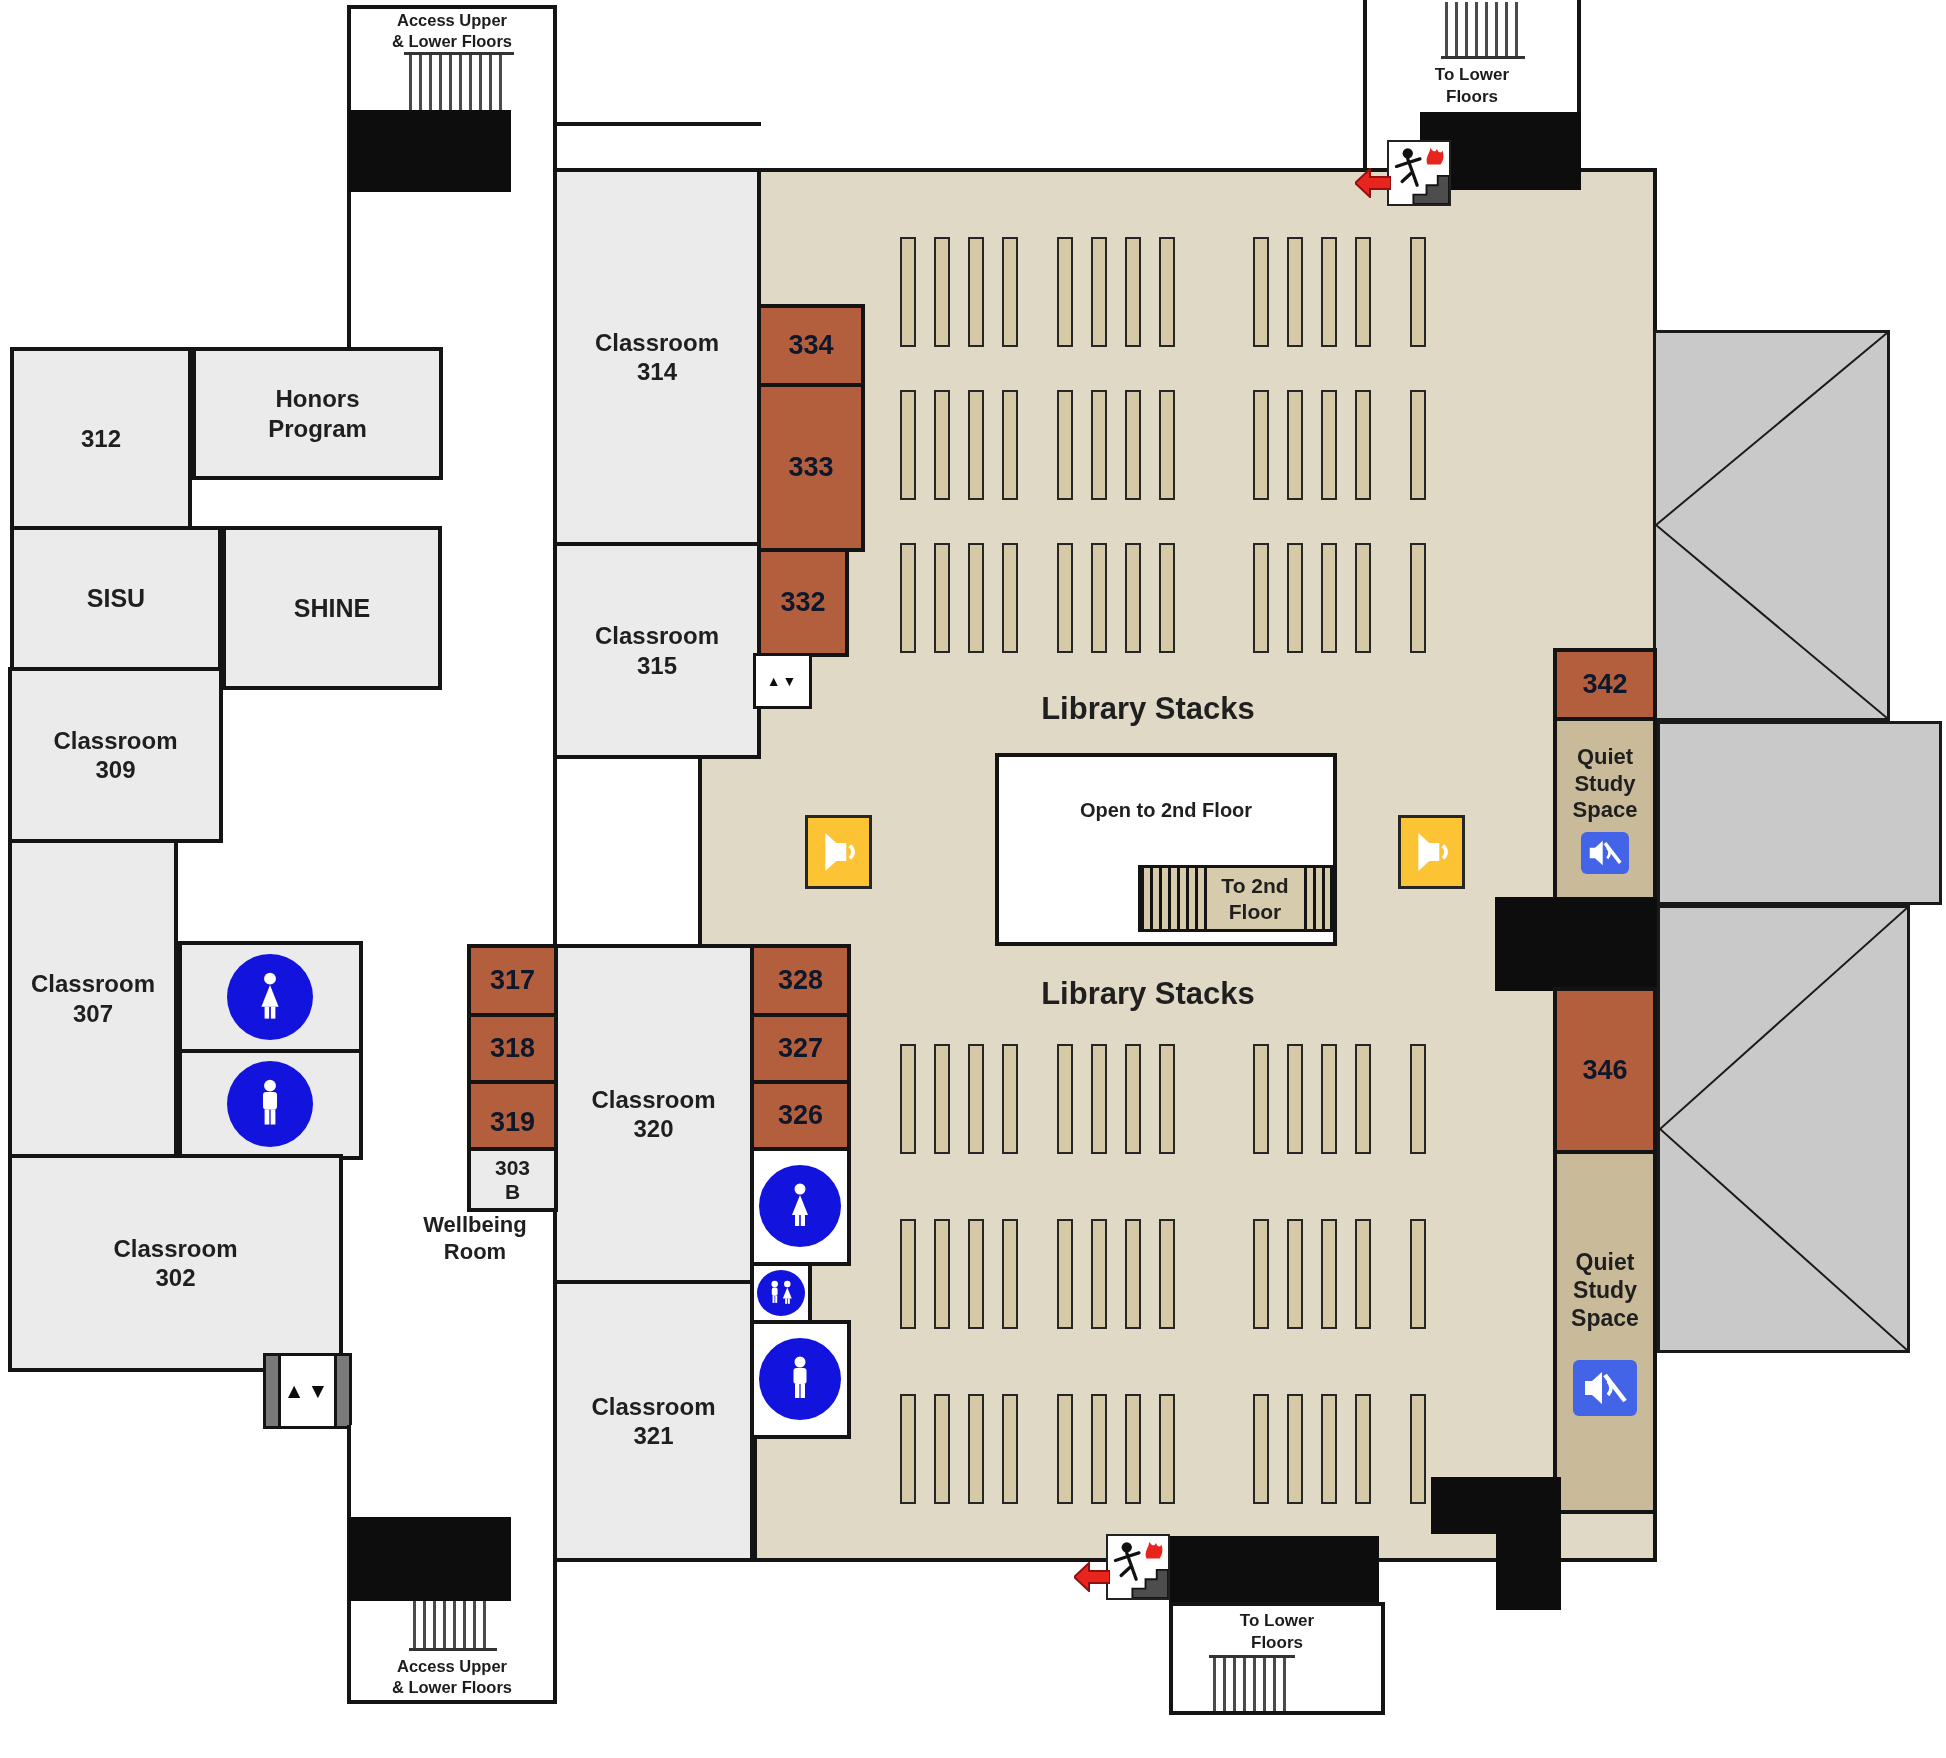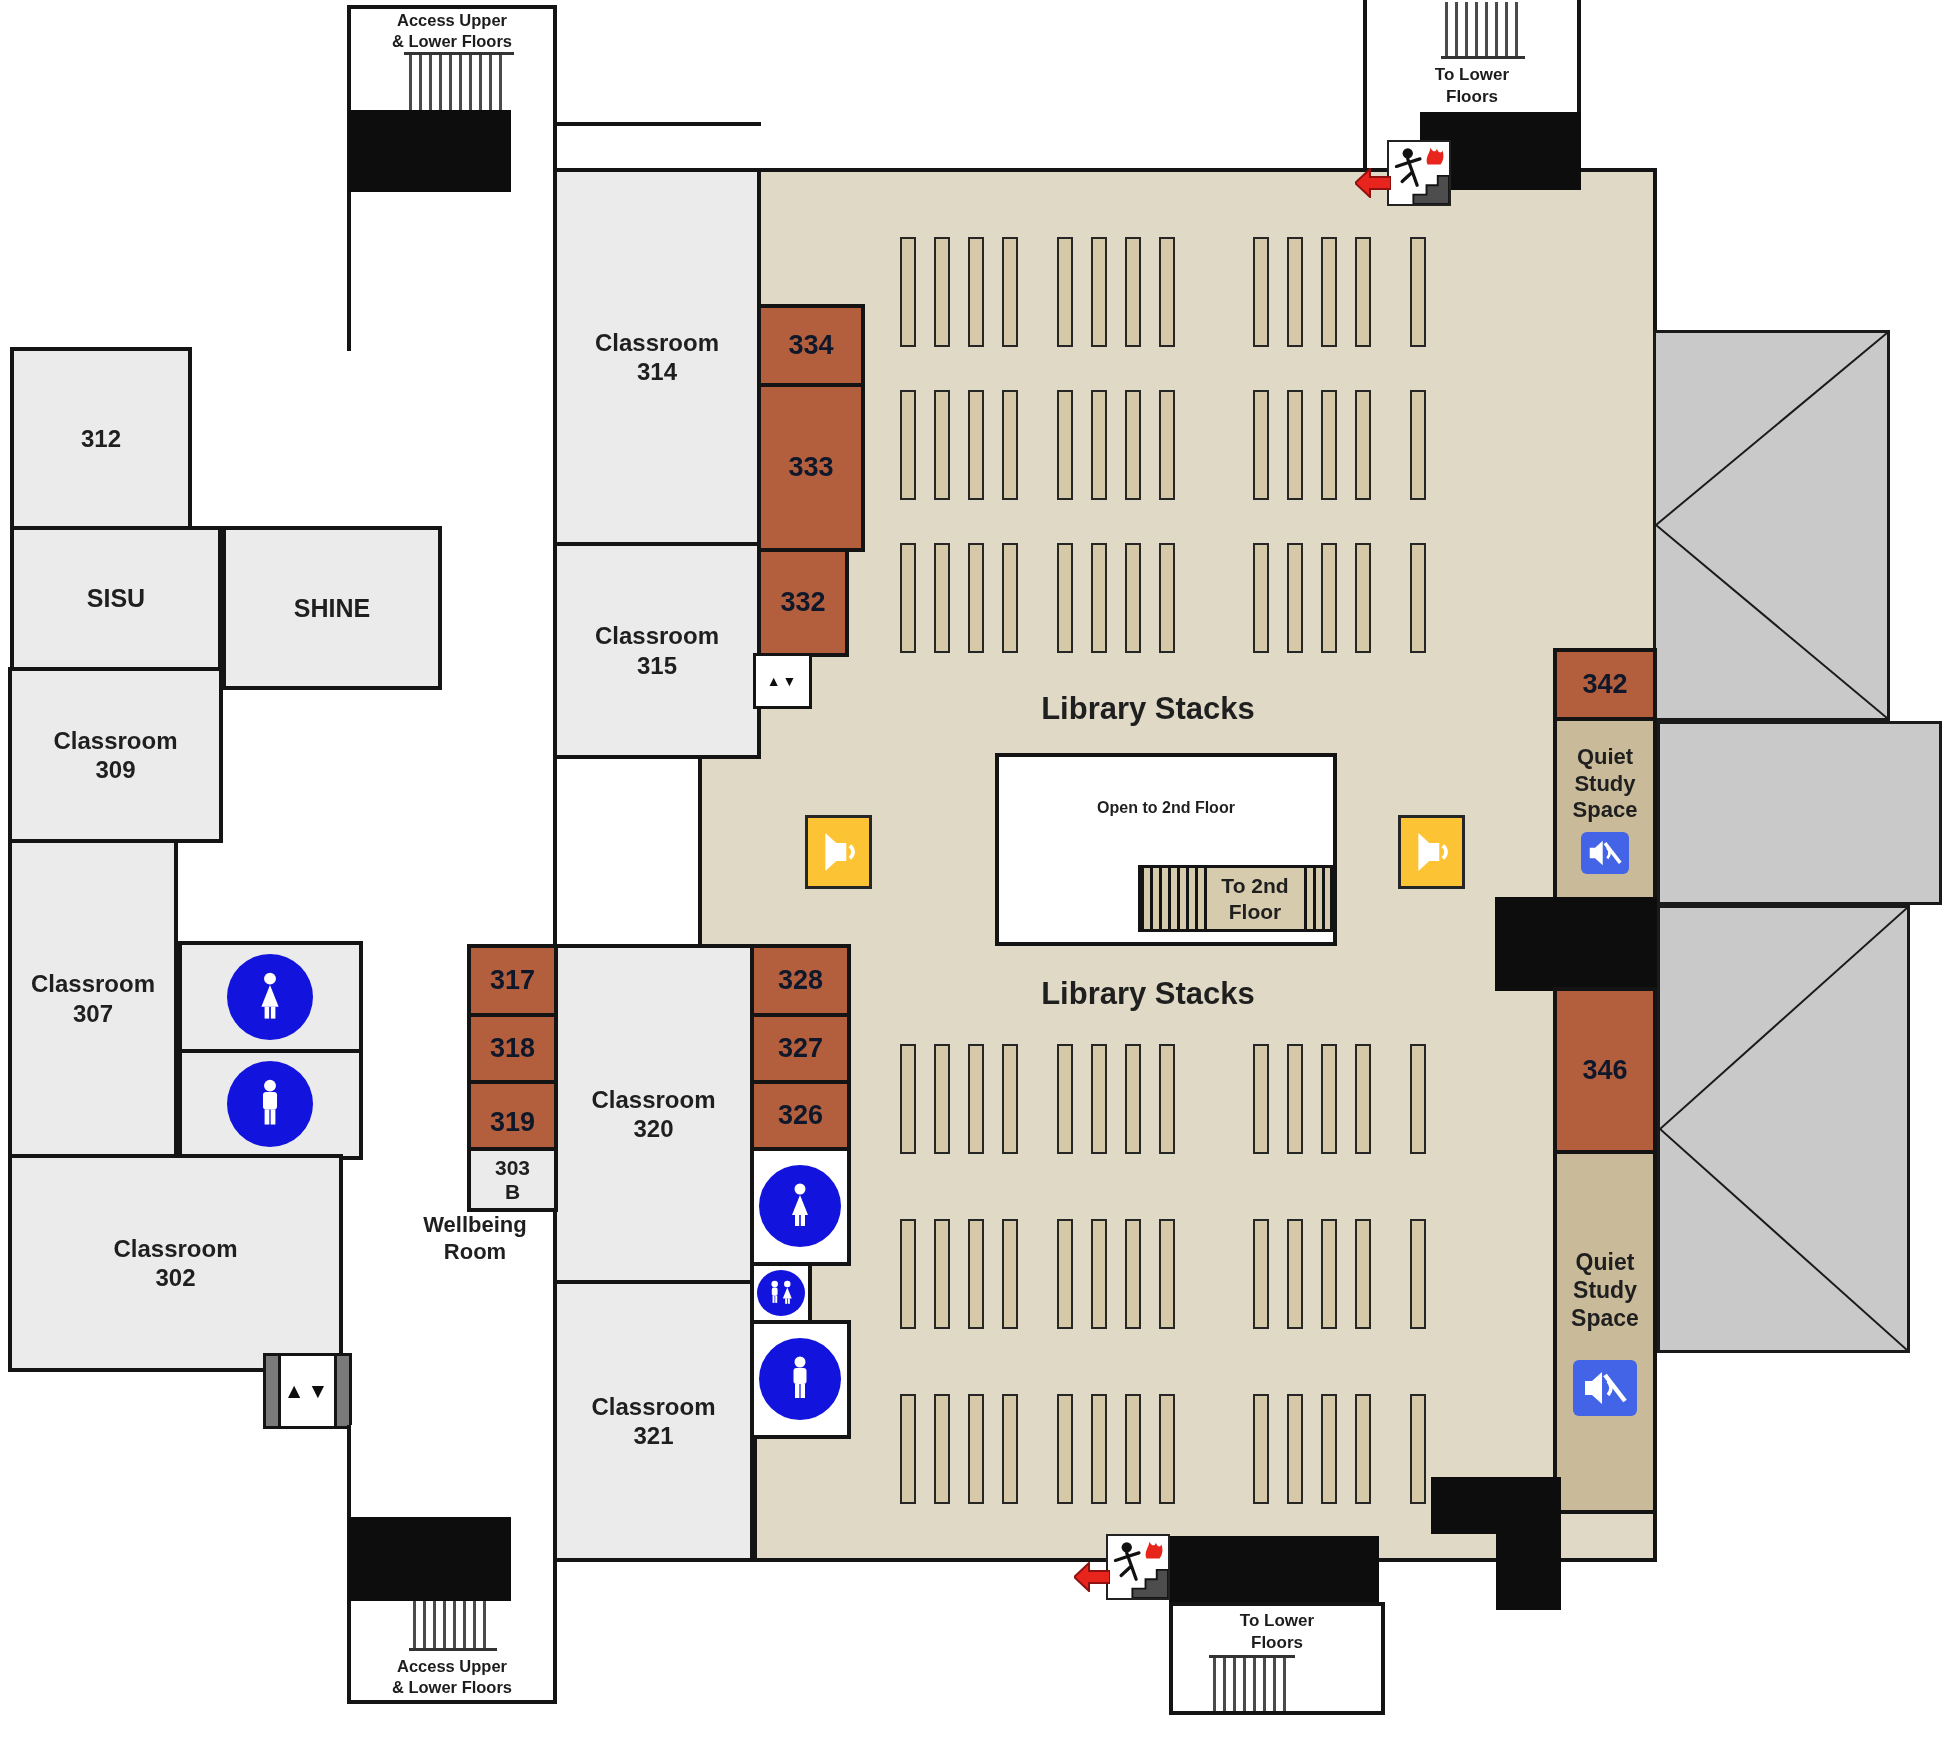--- a/index.html
+++ b/index.html
@@ -51,20 +51,24 @@
   <div class="roof" style="left:1657px;top:905px;width:253px;height:448px;">
     <svg viewBox="0 0 253 448" preserveAspectRatio="none">
       <line x1="0" y1="224" x2="253" y2="0" stroke="#1a1a1a" stroke-width="2"></line>
       <line x1="0" y1="224" x2="253" y2="448" stroke="#1a1a1a" stroke-width="2"></line>
     </svg>
   </div>
 
   <div class="room" style="left:10px;top:347px;width:182px;height:183px;">
     <span class="lbl" style="font-size:24px;">312</span>
     </div>
+  <div class="room" style="left:192px;top:347px;width:251px;height:133px;">
+    <span class="lbl" style="font-size:24px;">Honors
+Program</span>
+    </div>
   <div class="room" style="left:10px;top:526px;width:212px;height:145px;">
     <span class="lbl" style="font-size:25px;">SISU</span>
     </div>
   <div class="room" style="left:222px;top:526px;width:220px;height:164px;">
     <span class="lbl" style="font-size:25px;">SHINE</span>
     </div>
   <div class="room" style="left:8px;top:667px;width:215px;height:176px;">
     <span class="lbl" style="font-size:24px;">Classroom
 309</span>
     </div>
@@ -186,21 +190,21 @@
         <rect x="13.5" y="14" width="13" height="16" rx="3" fill="#fff"></rect>
       <rect x="15" y="30" width="4.4" height="14" fill="#fff"></rect>
         <rect x="20.6" y="30" width="4.4" height="14" fill="#fff"></rect>
       </svg>
     </div>
 
   <div class="abs lbl" style="left:998px;top:690px;width:300px;height:44px;font-size:31px;text-align:center;">Library Stacks</div>
   <div class="abs lbl" style="left:998px;top:975px;width:300px;height:44px;font-size:31px;text-align:center;">Library Stacks</div>
 
   <div class="whitebox" style="left:995px;top:753px;width:342px;height:193px;"></div>
-  <div class="abs lbl" style="left:1000px;top:798px;width:332px;font-size:16px;text-align:center;">Open to 2nd Floor</div>
+  <div class="abs lbl" style="left:1000px;top:798px;width:332px;font-size:20px;text-align:center;">Open to 2nd Floor</div>
   <div class="abs" style="left:1138px;top:865px;width:195px;height:67px;background:#d6cbac;border:3px solid #141414;"></div>
   <div class="hatch2" style="left:1141px;top:868px;width:70px;height:61px;"></div>
   <div class="hatch2" style="left:1304px;top:868px;width:26px;height:61px;"></div>
   <div class="abs lbl" style="left:1205px;top:872px;width:100px;height:54px;font-size:21px;text-align:center;display:flex;align-items:center;justify-content:center;">To 2nd
 Floor</div>
 
   <div class="ylw" style="left:805px;top:815px;width:67px;height:74px;">
     <svg width="40" height="48" viewBox="0 0 44 52">
       <path d="M30 16 H19 L7 5 V47 L19 36 H30 Z" fill="#fff"></path>
       <path d="M34 19 q7 7 0 14" stroke="#fff" stroke-width="4" fill="none"></path>

